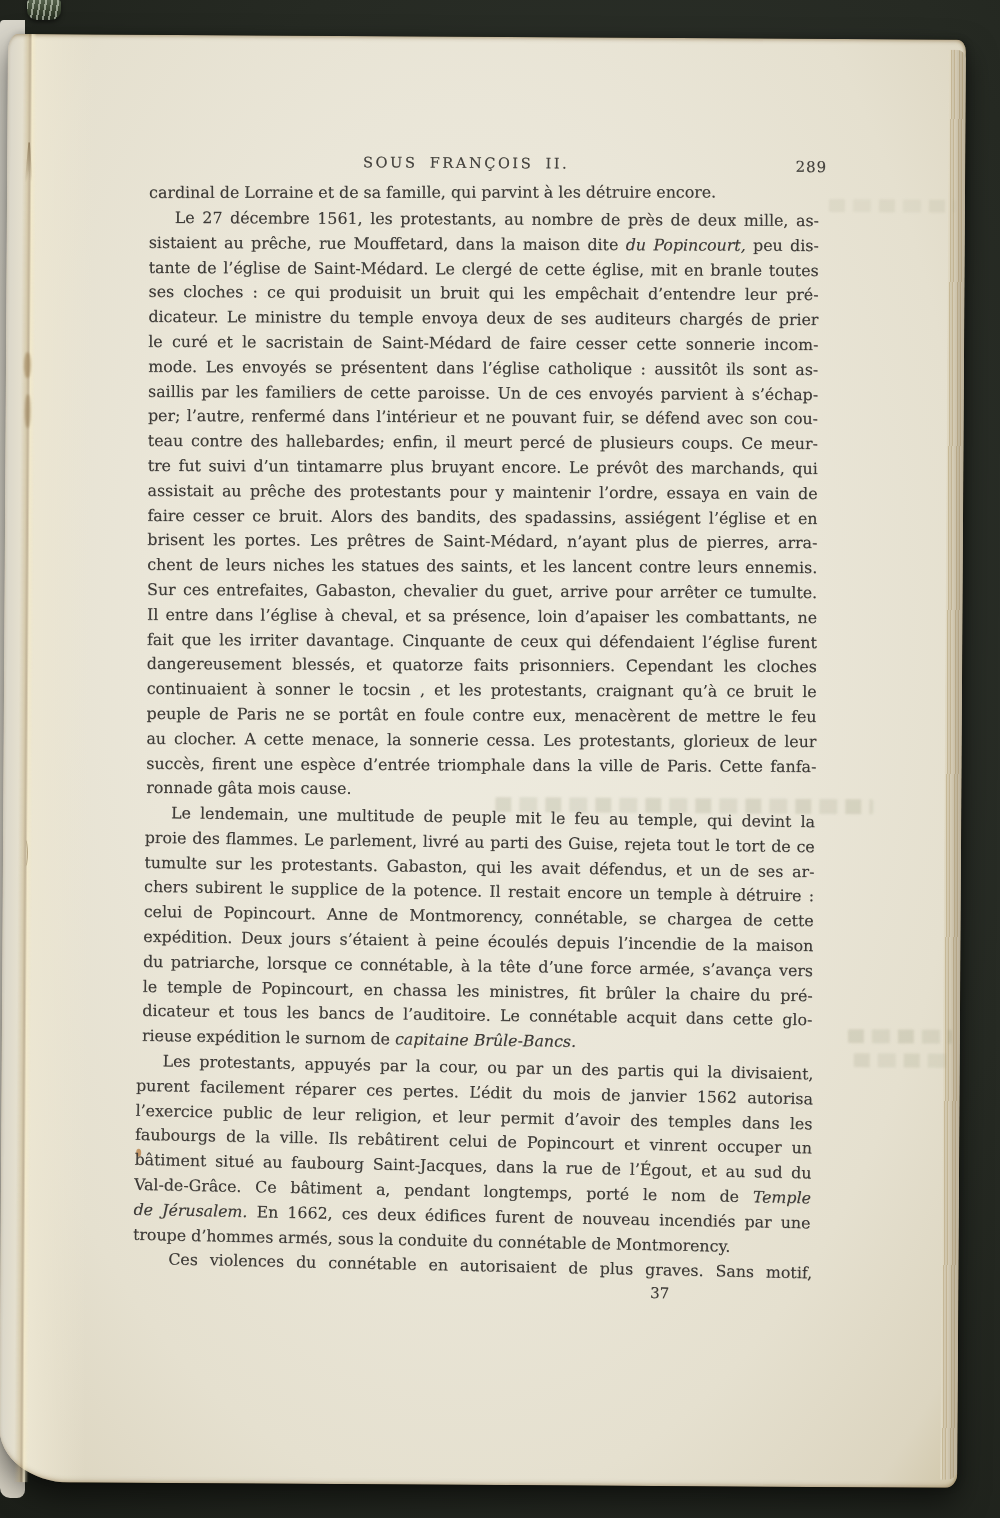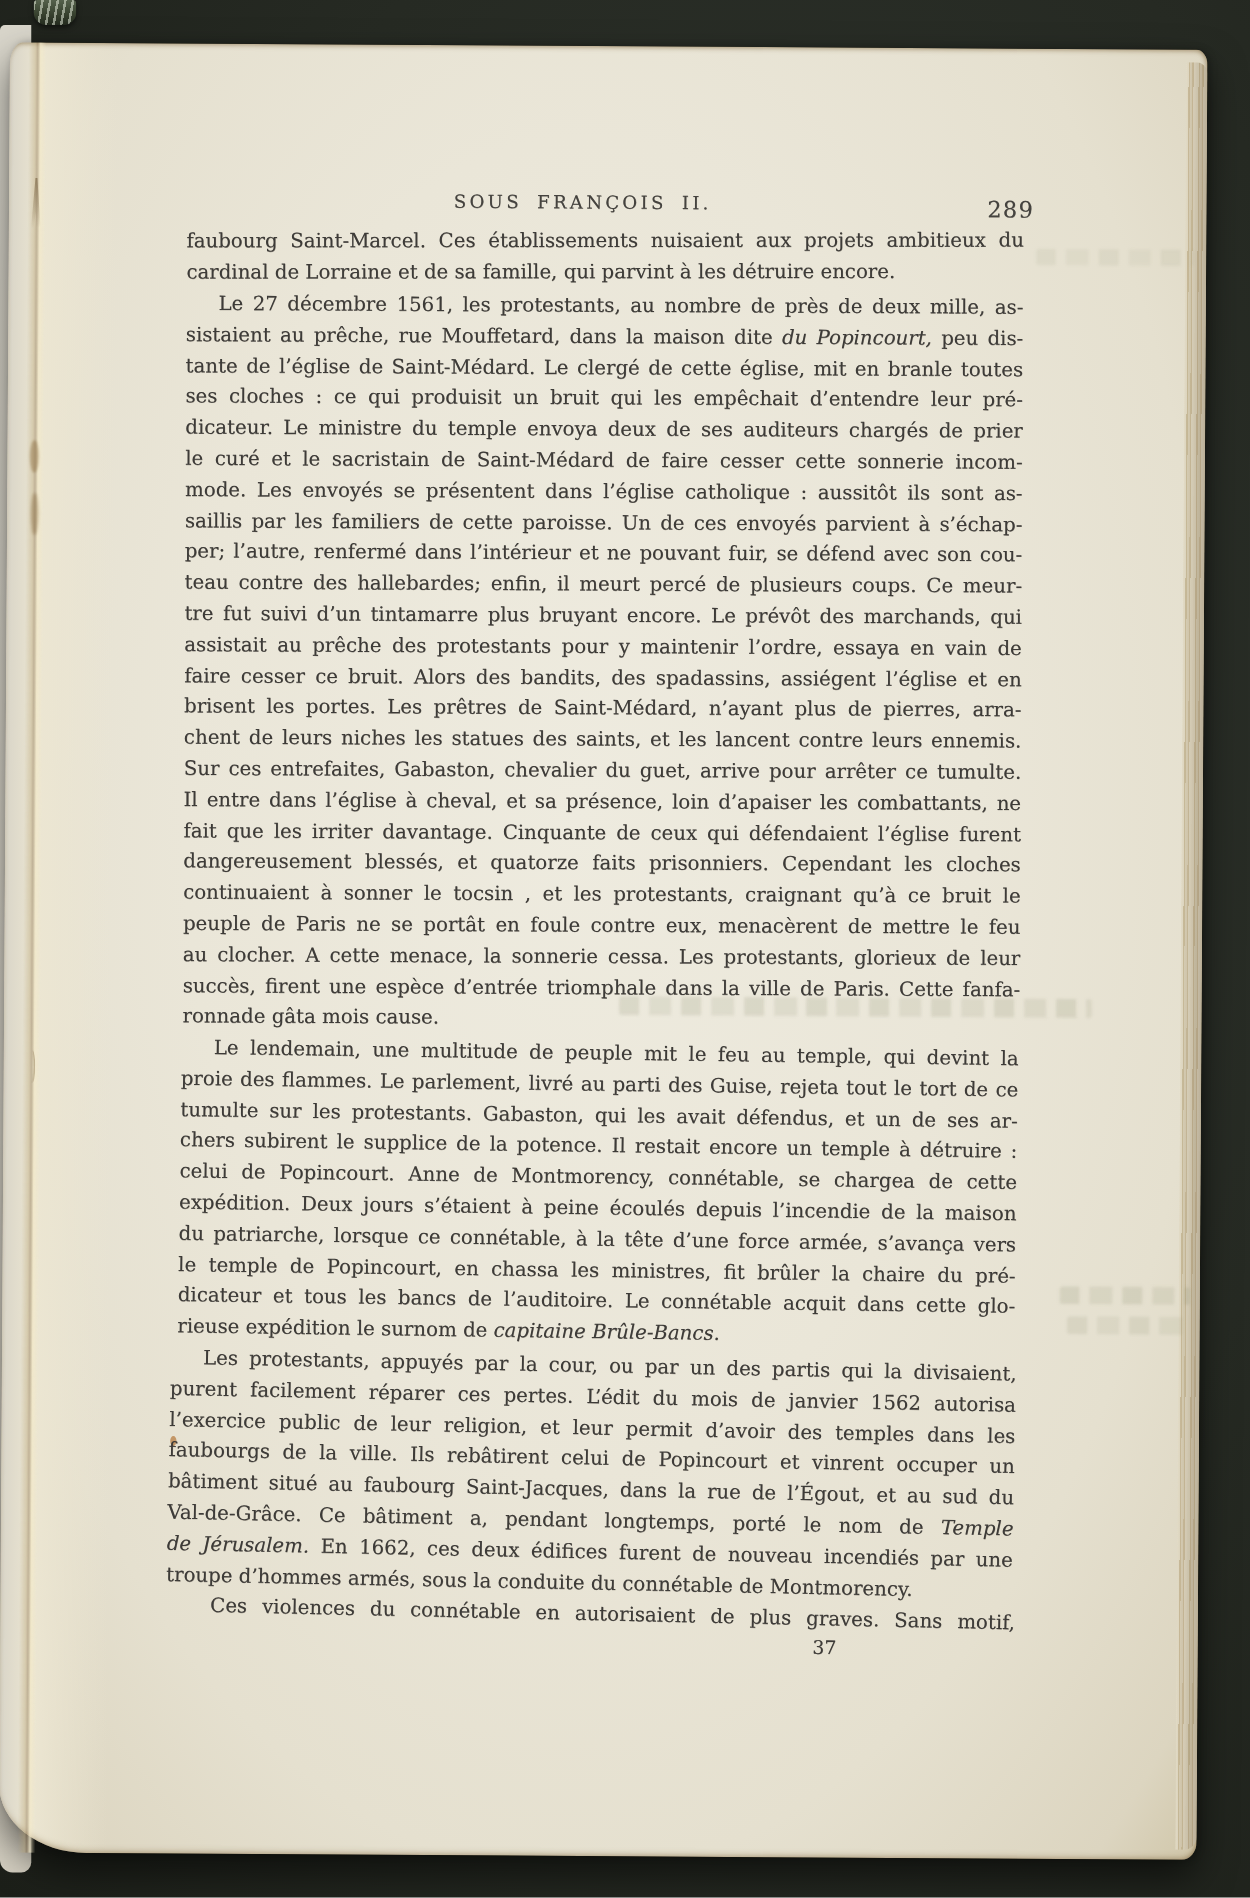--- a/index.html
+++ b/index.html
@@ -73,21 +73,21 @@
   .bleed-2b{left:852px;top:1014px;width:96px;height:14px;opacity:.8;}
   .bleed-3{left:822px;top:160px;width:126px;height:13px;opacity:.55;}
   .speck-red{position:absolute;left:135px;top:1114px;width:5px;height:8px;background:#b06f2e;opacity:.65;border-radius:50%;}
   
   .folio-row{position:absolute;left:142px;top:118px;width:678px;height:26px;color:#45433f;}
   .running-title{
     position:absolute;left:0;right:0;text-align:center;transform:translateX(-22px);
     font-size:14.5px;letter-spacing:2.6px;word-spacing:5px;
     text-shadow:.2px .3px .5px rgba(70,65,60,.5);
   }
-  .folio-num{position:absolute;right:0;top:1px;font-size:18px;letter-spacing:1px;text-shadow:.2px .3px .5px rgba(70,65,60,.5);}
+  .folio-num{position:absolute;right:0;top:1px;font-size:15px;letter-spacing:1px;text-shadow:.2px .3px .5px rgba(70,65,60,.5);}
   
   .text-block{
     position:absolute;left:142px;top:146px;width:670px;color:#3d3b38;
     font-size:15.8px;text-shadow:.2px .3px .45px rgba(75,68,60,.5);
   }
   .para{transform-origin:0 0;}
   .para-0{transform:rotate(-.4deg);}
   .para-1{transform:rotate(-.08deg);}
   .para-2{transform:rotate(.45deg);}
   .para-3{transform:rotate(.8deg);margin-left:-7px;}
@@ -121,21 +121,20 @@
   <div class="bleed bleed-3"></div>
   <div class="speck-red"></div>
 
   <div class="folio-row">
     <div class="running-title">SOUS FRANÇOIS II.</div>
     <div class="folio-num">289</div>
   </div>
 
   <div class="text-block" id="text-block">
       <div class="para para-0">
-        <div class="line"><span>faubourg Saint-Marcel. Ces établissements nuisaient aux projets ambitieux du</span></div>
         <div class="line short"><span>cardinal de Lorraine et de sa famille, qui parvint à les détruire encore.</span></div>
       </div>
       <div class="para para-1">
         <div class="line indent"><span>Le 27 décembre 1561, les protestants, au nombre de près de deux mille, as-</span></div>
         <div class="line"><span>sistaient au prêche, rue Mouffetard, dans la maison dite </span><i>du Popincourt,</i><span> peu dis-</span></div>
         <div class="line"><span>tante de l’église de Saint-Médard. Le clergé de cette église, mit en branle toutes</span></div>
         <div class="line"><span>ses cloches : ce qui produisit un bruit qui les empêchait d’entendre leur pré-</span></div>
         <div class="line"><span>dicateur. Le ministre du temple envoya deux de ses auditeurs chargés de prier</span></div>
         <div class="line"><span>le curé et le sacristain de Saint-Médard de faire cesser cette sonnerie incom-</span></div>
         <div class="line"><span>mode. Les envoyés se présentent dans l’église catholique : aussitôt ils sont as-</span></div>

